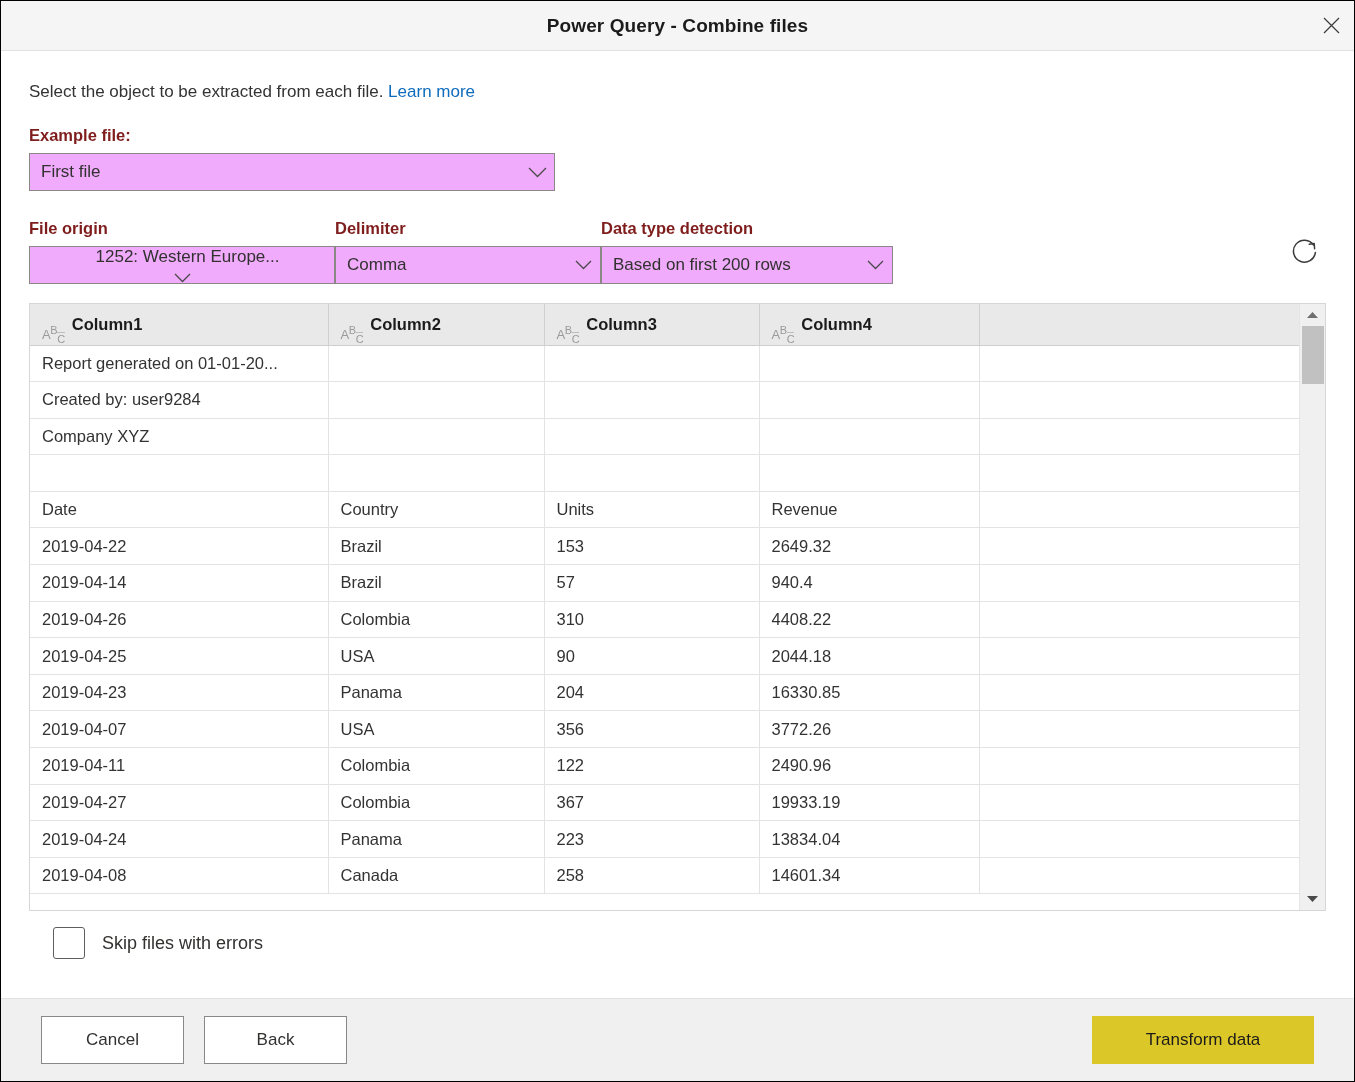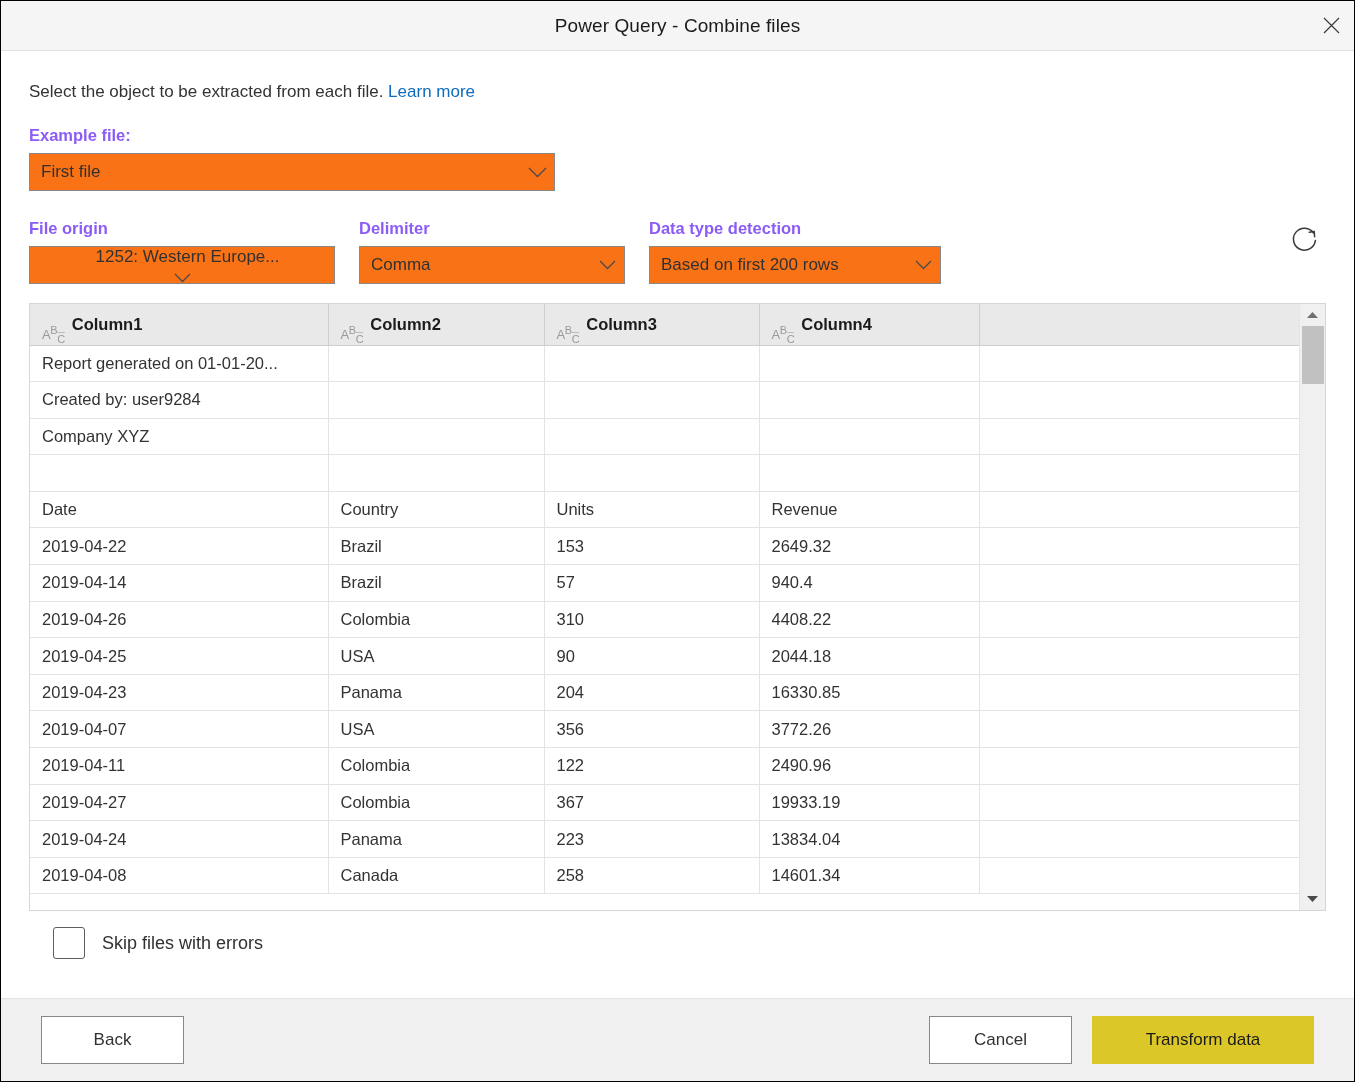--- a/index.html
+++ b/index.html
@@ -24,20 +24,21 @@
   
   #titlebar {
     position: relative;
     height: 50px;
     min-height: 50px;
     background: #f5f5f5;
     border-bottom: 1px solid #e2e2e2;
     display: flex;
     align-items: center;
     justify-content: center;
+    font-weight: bold;
   }
   #titlebar .title-text {
     font-size: 19px;
     color: #1b1b1b;
     letter-spacing: .1px;
   }
   #close-btn {
     position: absolute;
     right: 0; top: 0;
     width: 46px; height: 49px;
@@ -61,28 +62,28 @@
   }
   .intro a {
     color: #0f6cbd;
     text-decoration: none;
     cursor: pointer;
   }
 
   .field-label {
     font-size: 16.5px;
     font-weight: bold;
-    color: #8b5cf6;
+    color: #7f1d1d;
   }
 
   
   .combo {
     position: relative;
     border: 1px solid #8a8886;
-    background: #f97316;
+    background: #f0abfc;
     height: 38px;
     display: flex;
     align-items: center;
     cursor: pointer;
   }
   .combo .combo-value {
     flex: 1;
     padding-left: 11px;
     font-size: 17px;
     color: #323130;
@@ -96,22 +97,21 @@
     justify-content: center;
   }
 
   #example-file-group { margin-top: 24px; }
   #example-file-group .field-label { display:block; margin-bottom: 8px; }
   #example-file-combo { width: 526px; }
 
   #options-row {
     margin-top: 28px;
     display: flex;
-    align-items: flex-start;
-    gap: 24px;
+    align-items: center;
   }
   .option-group .field-label { display:block; margin-bottom: 8px; }
   #file-origin-combo   { width: 306px; flex-direction: column; }
   #delimiter-combo     { width: 266px; }
   #datatype-combo      { width: 292px; }
 
   #refresh-btn {
     margin-left: auto;
     width: 42px; height: 42px;
     display: flex; align-items: center; justify-content: center;
@@ -515,18 +515,18 @@
     </div>
 
     <div id="skip-row">
       <div id="skip-checkbox"></div>
       <div id="skip-label">Skip files with errors</div>
     </div>
 
   </div>
 
   <div id="footer">
+    <div class="btn" id="cancel-btn">Cancel</div>
     <div class="btn" id="back-btn">Back</div>
-    <div class="btn" id="cancel-btn">Cancel</div>
     <div class="btn" id="transform-btn">Transform data</div>
   </div>
 
 </div>
 
 </body></html>

